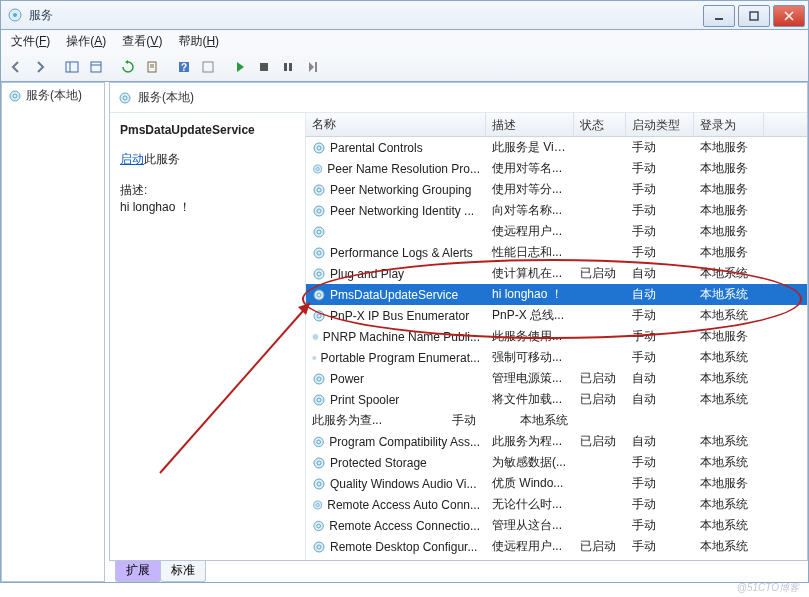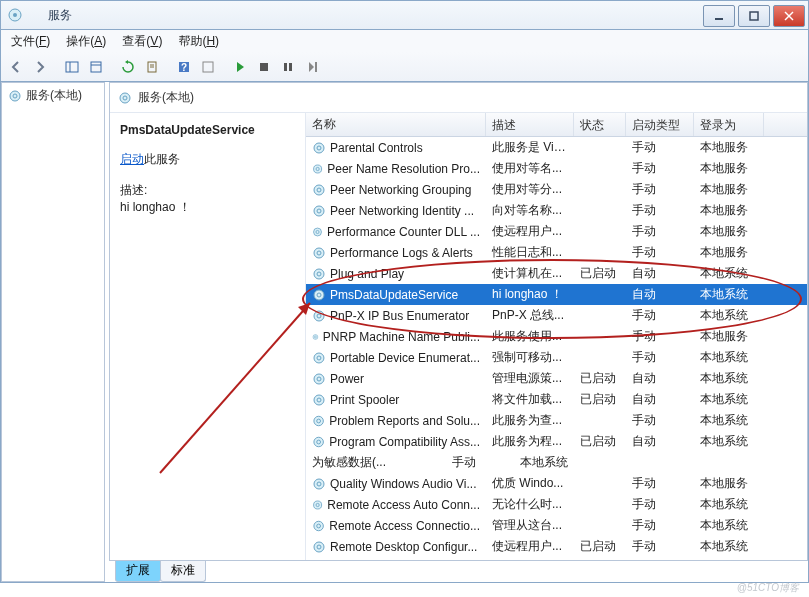--- a/index.html
+++ b/index.html
@@ -1,21 +1,21 @@
 <!DOCTYPE html>
 <html><head>
 <meta charset="utf-8">
 <style>
 * { box-sizing: border-box; margin: 0; padding: 0; font-family: "Microsoft YaHei", "Segoe UI", Tahoma, sans-serif; }
 body { background: #fff; width: 809px; height: 597px; overflow: hidden; font-size: 12px; }
 
 
 .titlebar { height: 30px; background: linear-gradient(#f4f8fc,#e8eff7); border: 1px solid #8aa8c8; display: flex; align-items: center; padding-left: 6px; }
 .titlebar .ticon { width: 16px; height: 16px; margin-right: 6px; }
-.titlebar .title { flex: 1; color: #2b3d55; font-size: 12px; margin-left: 19px; }
+.titlebar .title { flex: 1; color: #2b3d55; font-size: 12px; }
 .winbtns { display: flex; height: 100%; }
 .winbtn { width: 32px; height: 22px; border: 1px solid #7a94b3; margin-top: 4px; margin-right: 3px; display:flex; align-items:center; justify-content:center; background: linear-gradient(#f0f4fa,#d7e3f1); border-radius: 2px; }
 .winbtn.close { background: linear-gradient(#e97b6c,#c93a2a); color:#fff; }
 .winbtn svg { width:10px; height:10px; }
 
 
 .menubar { height: 22px; background:#f7f9fc; border-left:1px solid #8aa8c8; border-right:1px solid #8aa8c8; display:flex; align-items:center; padding-left:4px; gap:4px; color:#222; }
 .menuitem { padding: 2px 6px; }
 .menuitem u { text-decoration: underline; }
 
@@ -49,21 +49,21 @@
 .cell { padding:0 6px; overflow:hidden; white-space:nowrap; text-overflow:ellipsis; }
 .c-name { width:180px; display:flex; align-items:center; gap:4px; }
 .c-desc { width:88px; }
 .c-stat { width:52px; }
 .c-start{ width:68px; }
 .c-log  { width:70px; }
 
 
 .tabs { height:22px; display:flex; align-items:flex-start; margin-top:-1px; padding-left:6px; }
 .tab { border:1px solid #b8c6d9; border-top:none; background:#f2f5fa; padding:2px 10px; font-size:12px; margin-right:-1px; border-radius:0 0 3px 3px; }
-.tab.active { background:#7dd3fc; }
+.tab.active { background:#c4b5fd; }
 
 
 .watermark { position:absolute; right:10px; bottom:2px; color:#c3c8ce; font-size:10px; font-style:italic; }
 
 
 .annot-ellipse { position:absolute; pointer-events:none; border:2px solid #b3201e; border-radius:50%; }
 .annot-arrow { position:absolute; pointer-events:none; }
 
 
 .gear { width:14px; height:14px; }
@@ -280,21 +280,20 @@
                 <div class="cell c-stat"></div>
                 <div class="cell c-start">手动</div>
                 <div class="cell c-log">本地服务</div>
               </div>
               <div class="row">
                 <div class="cell c-name">
                   <svg class="gear" viewBox="0 0 14 14">
                     <circle cx="7" cy="7" r="5"></circle>
                     <circle cx="7" cy="7" r="2" fill="#6aa3c4"></circle>
                   </svg>
-                  <span>Performance Counter DLL ...</span>
                 </div>
                 <div class="cell c-desc">使远程用户...</div>
                 <div class="cell c-stat"></div>
                 <div class="cell c-start">手动</div>
                 <div class="cell c-log">本地服务</div>
               </div>
               <div class="row">
                 <div class="cell c-name">
                   <svg class="gear" viewBox="0 0 14 14">
                     <circle cx="7" cy="7" r="5"></circle>
@@ -358,21 +357,21 @@
                 <div class="cell c-stat"></div>
                 <div class="cell c-start">手动</div>
                 <div class="cell c-log">本地服务</div>
               </div>
               <div class="row">
                 <div class="cell c-name">
                   <svg class="gear" viewBox="0 0 14 14">
                     <circle cx="7" cy="7" r="5"></circle>
                     <circle cx="7" cy="7" r="2" fill="#6aa3c4"></circle>
                   </svg>
-                  <span>Portable Device Enumerat...</span>
+                  <span>Portable Program Enumerat...</span>
                 </div>
                 <div class="cell c-desc">强制可移动...</div>
                 <div class="cell c-stat"></div>
                 <div class="cell c-start">手动</div>
                 <div class="cell c-log">本地系统</div>
               </div>
               <div class="row">
                 <div class="cell c-name">
                   <svg class="gear" viewBox="0 0 14 14">
                     <circle cx="7" cy="7" r="5"></circle>
@@ -392,46 +391,46 @@
                     <circle cx="7" cy="7" r="2" fill="#6aa3c4"></circle>
                   </svg>
                   <span>Print Spooler</span>
                 </div>
                 <div class="cell c-desc">将文件加载...</div>
                 <div class="cell c-stat">已启动</div>
                 <div class="cell c-start">自动</div>
                 <div class="cell c-log">本地系统</div>
               </div>
               <div class="row">
-                <div class="cell c-name">
-                  <svg class="gear" viewBox="0 0 14 14">
-                    <circle cx="7" cy="7" r="5"></circle>
-                    <circle cx="7" cy="7" r="2" fill="#6aa3c4"></circle>
-                  </svg>
-                  <span>Problem Reports and Solu...</span>
-                </div>
                 <div class="cell c-desc">此服务为查...</div>
                 <div class="cell c-stat"></div>
                 <div class="cell c-start">手动</div>
                 <div class="cell c-log">本地系统</div>
               </div>
               <div class="row">
                 <div class="cell c-name">
                   <svg class="gear" viewBox="0 0 14 14">
                     <circle cx="7" cy="7" r="5"></circle>
                     <circle cx="7" cy="7" r="2" fill="#6aa3c4"></circle>
                   </svg>
                   <span>Program Compatibility Ass...</span>
                 </div>
                 <div class="cell c-desc">此服务为程...</div>
                 <div class="cell c-stat">已启动</div>
                 <div class="cell c-start">自动</div>
                 <div class="cell c-log">本地系统</div>
               </div>
               <div class="row">
+                <div class="cell c-name">
+                  <svg class="gear" viewBox="0 0 14 14">
+                    <circle cx="7" cy="7" r="5"></circle>
+                    <circle cx="7" cy="7" r="2" fill="#6aa3c4"></circle>
+                  </svg>
+                  <span>Protected Storage</span>
+                </div>
                 <div class="cell c-desc">为敏感数据(...</div>
                 <div class="cell c-stat"></div>
                 <div class="cell c-start">手动</div>
                 <div class="cell c-log">本地系统</div>
               </div>
               <div class="row">
                 <div class="cell c-name">
                   <svg class="gear" viewBox="0 0 14 14">
                     <circle cx="7" cy="7" r="5"></circle>
                     <circle cx="7" cy="7" r="2" fill="#6aa3c4"></circle>

